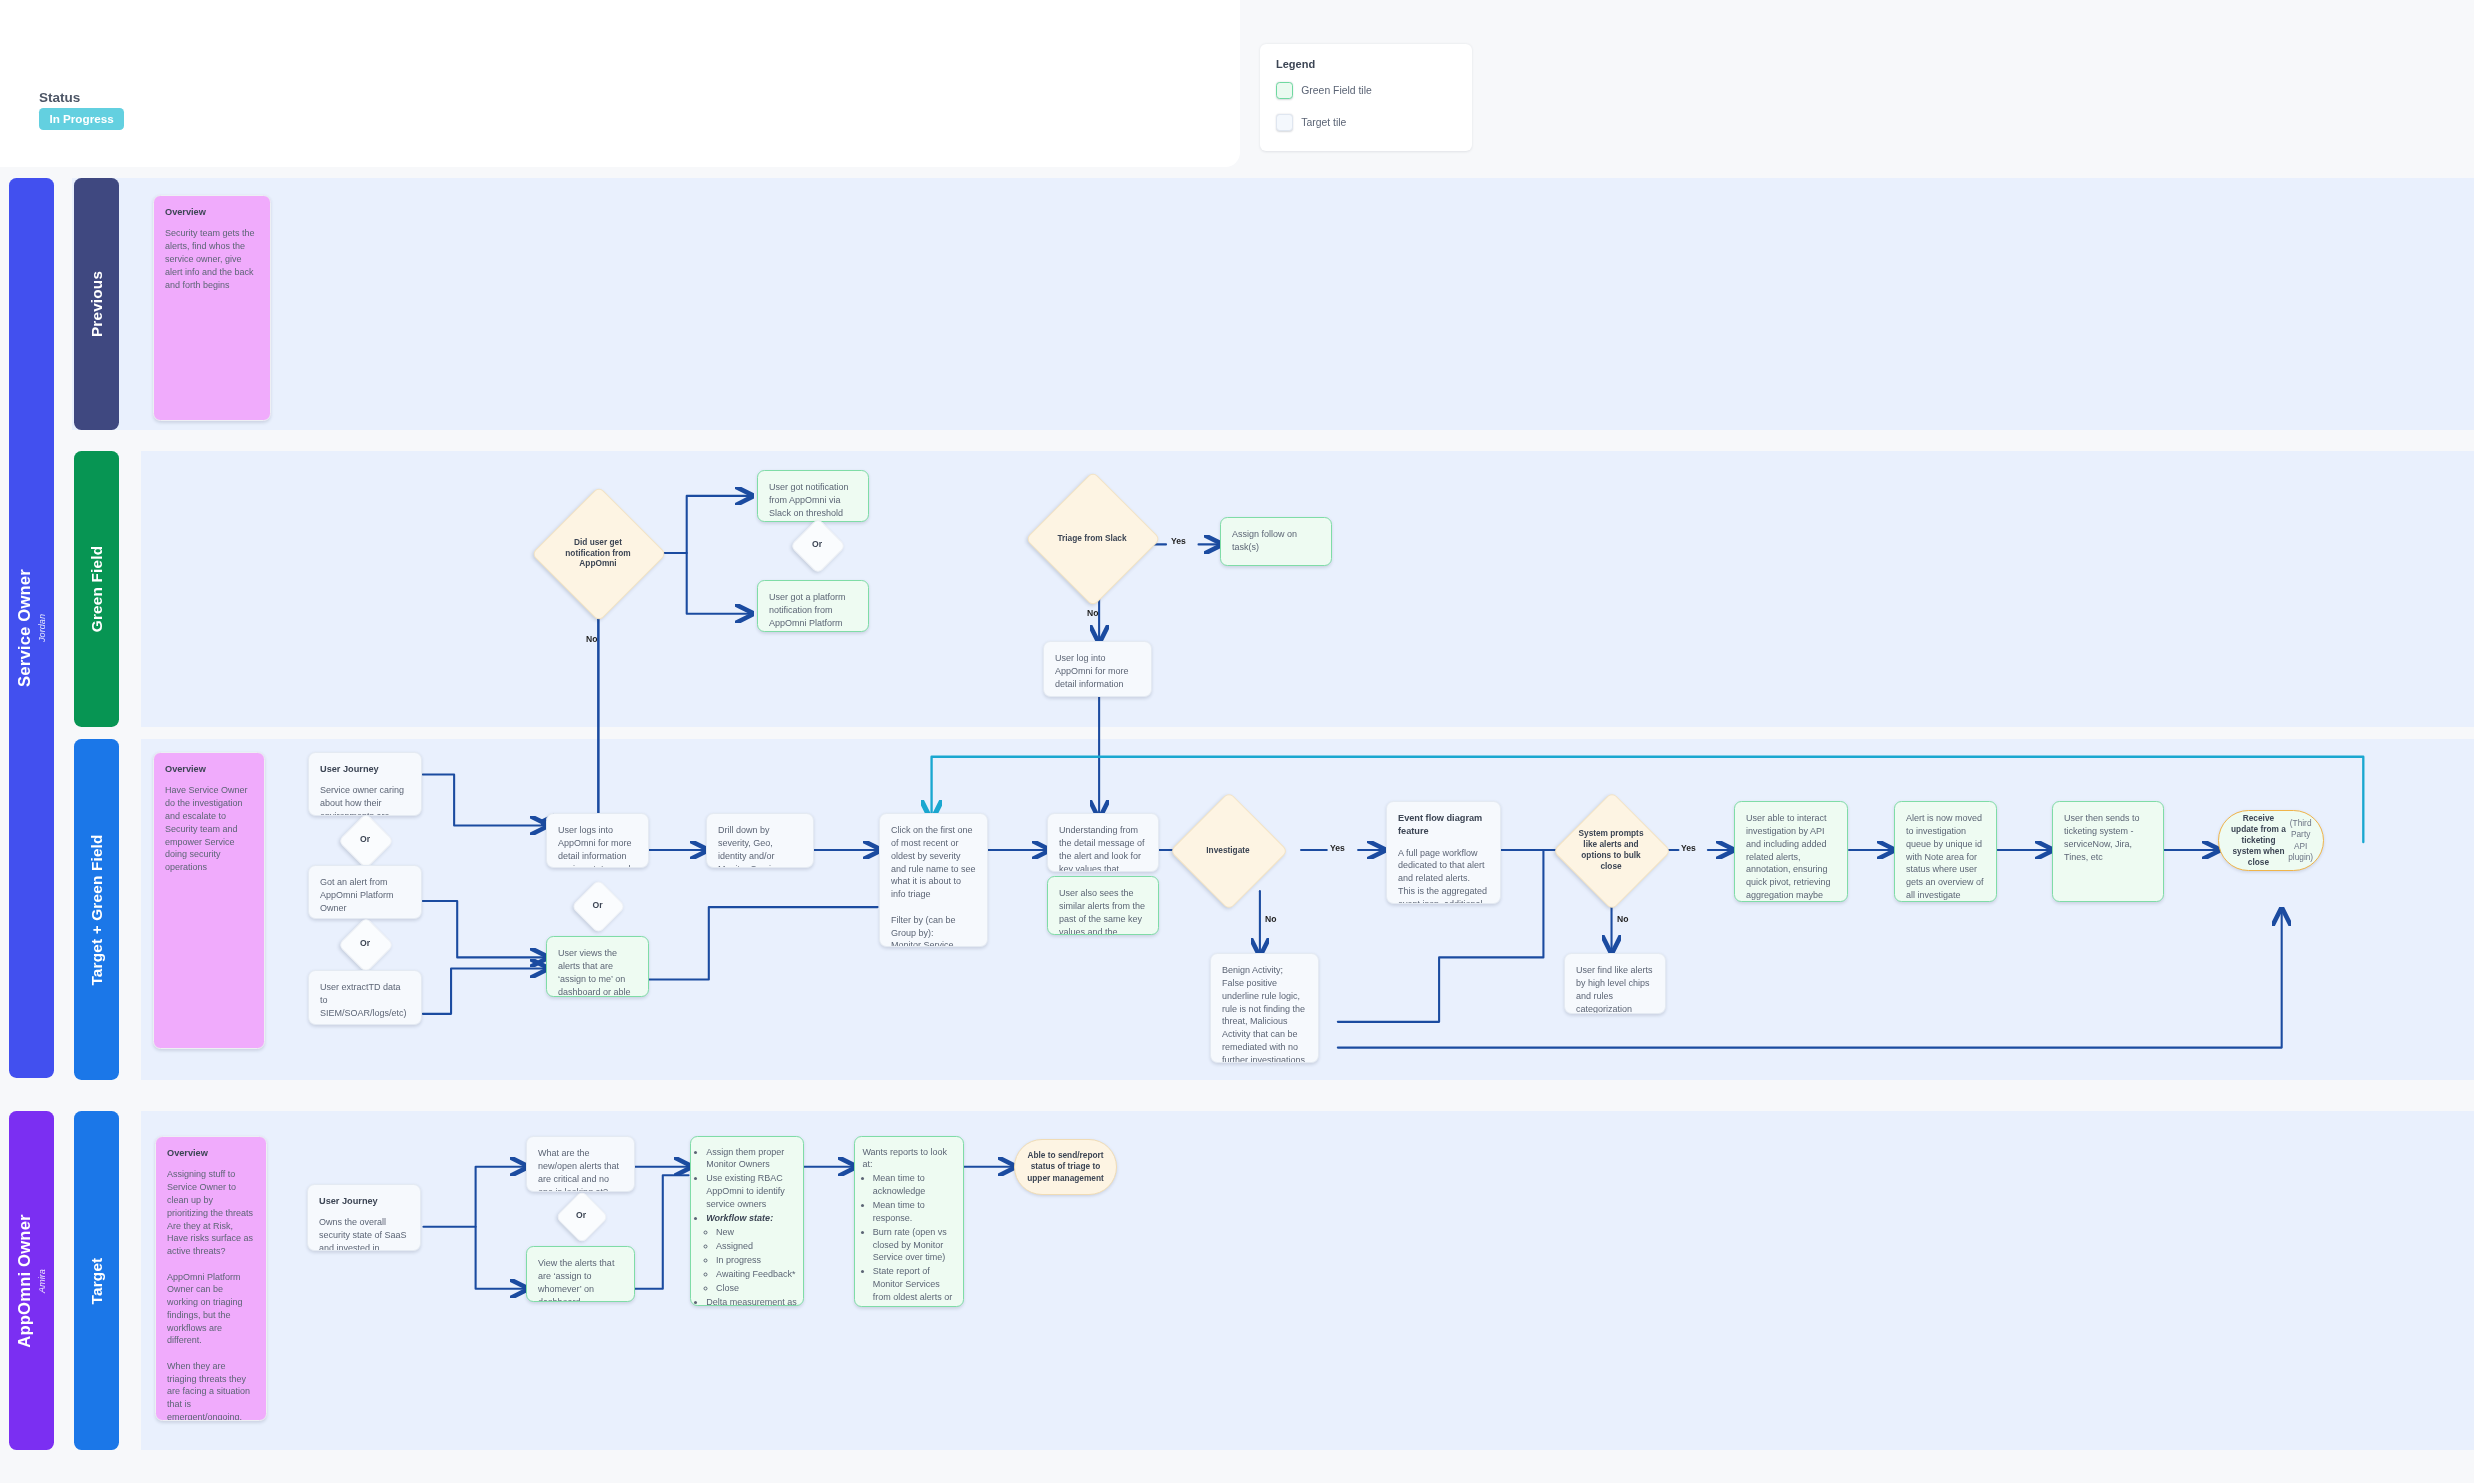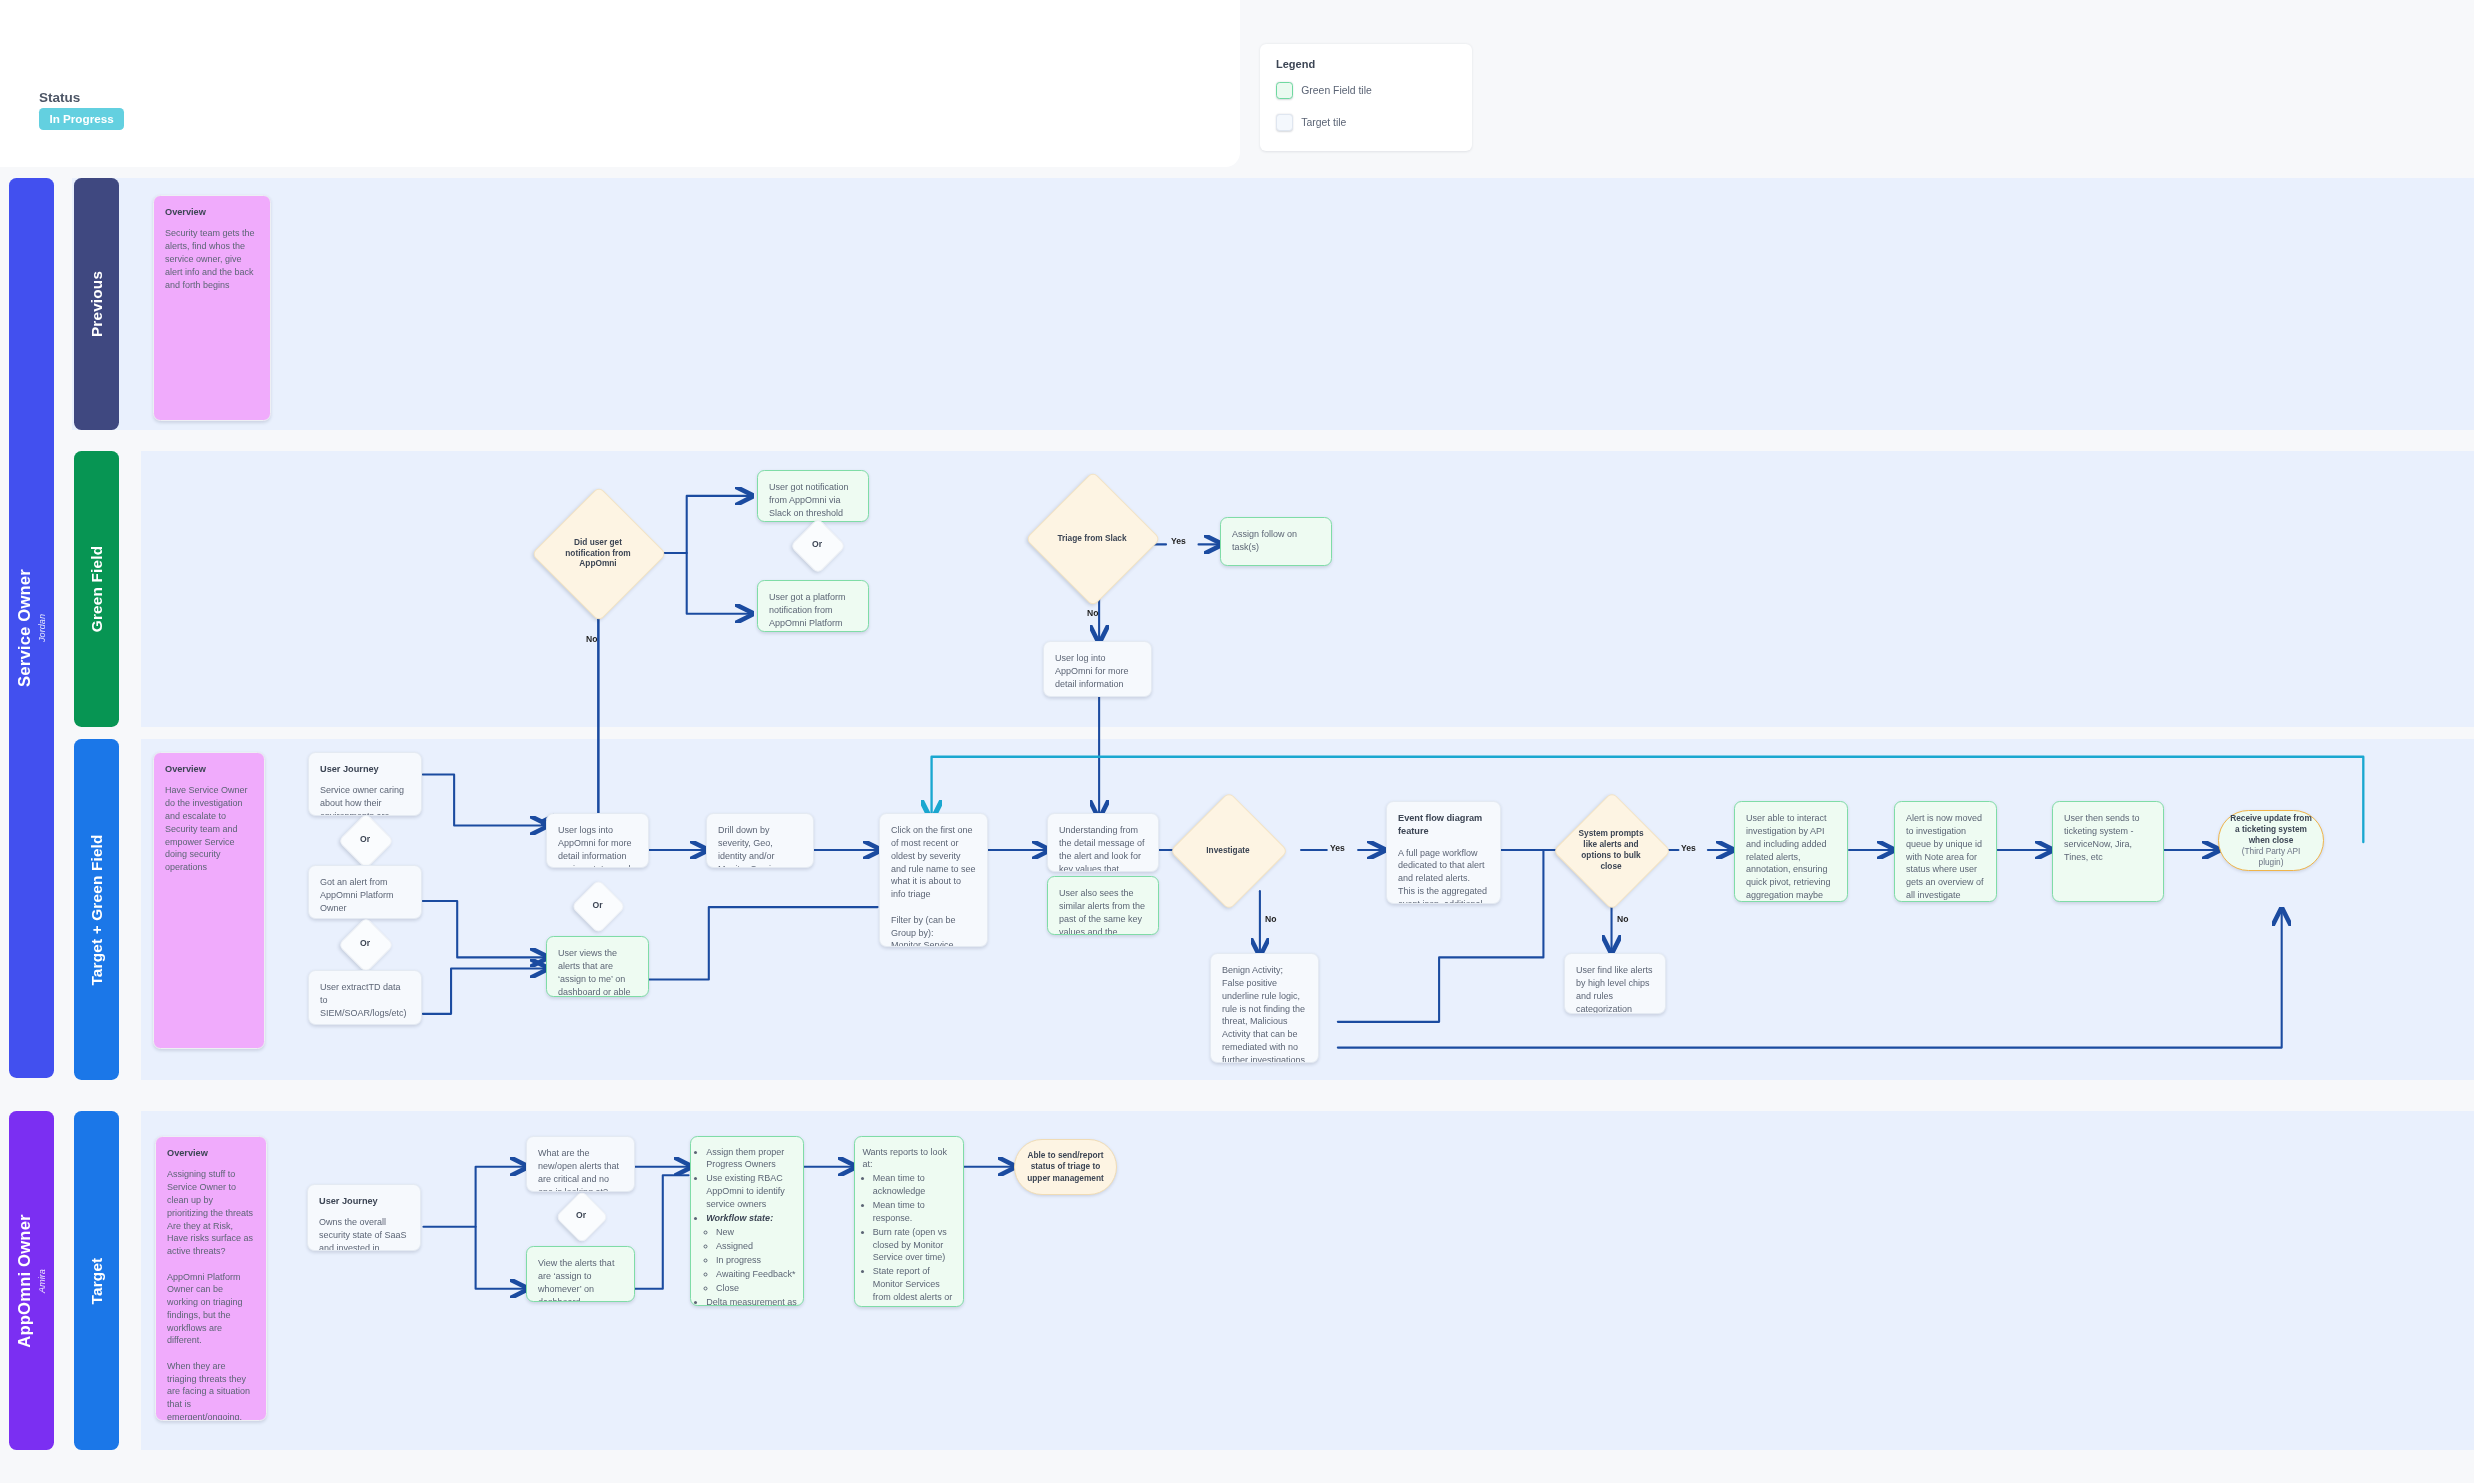--- a/index.html
+++ b/index.html
@@ -75,21 +75,21 @@
     text-align:center;box-sizing:border-box;}
   .diamond .dshape{position:absolute;left:0;top:0;width:100%;height:100%;
     transform:rotate(45deg);border-radius:6.1px;
     box-shadow:0 1.8px 3.7px rgba(35,50,80,.18);}
   .diamond.amber .dshape{background:#fdf4e3;border:0.6px solid #f3e3c4;}
   .diamond.plain .dshape{background:#fafcfe;border:0.6px solid #eef1f6;}
   .diamond .dtxt{position:relative;z-index:2;font-size:8.3px;font-weight:bold;color:#3c4554;
     line-height:1.32;padding:0 3.7px;}
   .diamond.small .dtxt{font-size:8.6px;}
   
-  .pill{position:absolute;display:flex;flex-direction:column;align-items:center;justify-content:center;
+  .pill{position:absolute;display:flex;align-items:center;justify-content:center;
     text-align:center;box-sizing:border-box;padding:6.1px 9.8px;
     box-shadow:0 1.2px 3.1px rgba(35,50,80,.15);}
   .pill.amber{background:#fdf4e3;border:0.6px solid #f0dcb5;border-radius:36px;}
   .pill.greenring{background:#eefbf2;border:0.9px solid #f0b44a;border-radius:36px;}
   .pill .p1{font-size:8.3px;font-weight:bold;color:#3c4554;line-height:1.34;}
   .pill .p2{font-size:8.3px;color:#6b7384;line-height:1.34;}
   
   .elabel{position:absolute;font-size:8.6px;font-weight:bold;color:#1f1f1f;}
   
   #edges{position:absolute;left:0;top:0;width:2475px;height:1484px;pointer-events:none;}
@@ -374,21 +374,21 @@
 <div class="diamond plain small" style="left:563px;top:1198px;width:36px;height:36px;">
   <div class="dshape"></div>
   <div class="dtxt">Or</div>
 </div>
 <div class="node green" style="left:526px;top:1246px;width:109px;height:56px;">
   <span class="bdy">View the alerts that are ‘assign to whomever’ on dashboard</span>
 </div>
 
 <div class="node green" style="left:690px;top:1136px;width:114px;height:170px;padding:8.6px 6.1px 8.6px 4.9px;">
   <ul>
-    <li>Assign them proper Progress Owners</li>
+    <li>Assign them proper Monitor Owners</li>
     <li>Use existing RBAC AppOmni to identify service owners</li>
     <li>
       <span class="em">Workflow state:</span>
       <ul>
         <li>New</li>
         <li>Assigned</li>
         <li>In progress</li>
         <li>Awaiting Feedback*</li>
         <li>Close</li>
       </ul>

